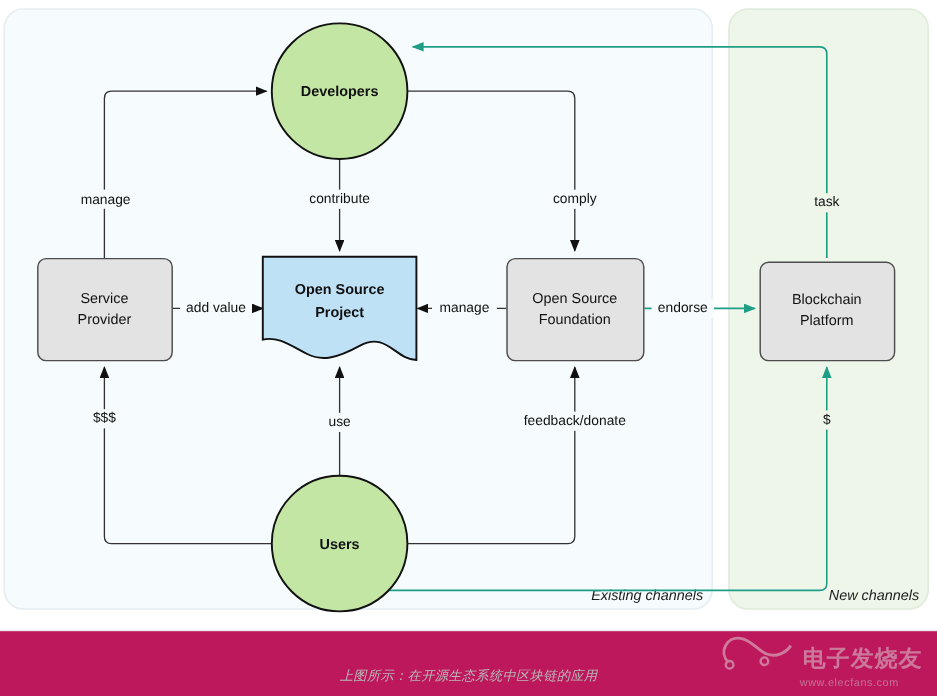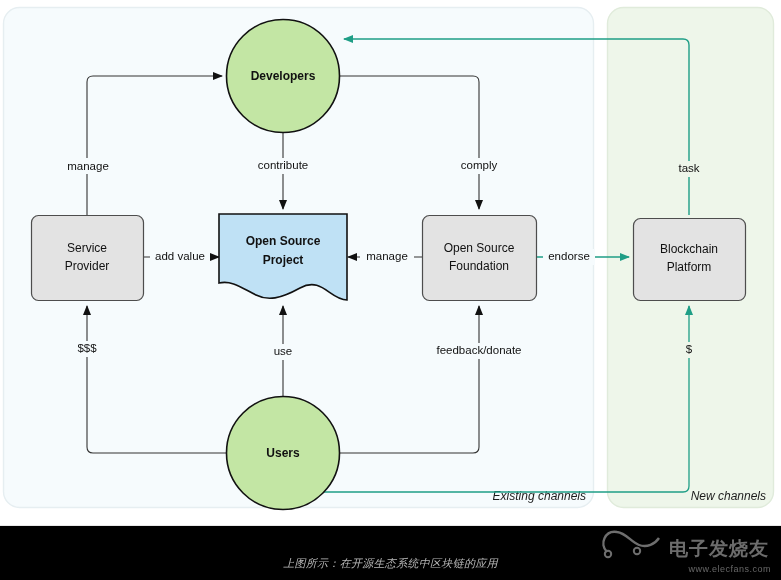--- a/index.html
+++ b/index.html
@@ -44,21 +44,21 @@
     fill: #1c1c1c;
     text-anchor: end;
     dominant-baseline: middle;
   }
   .caption-bar {
     position: absolute;
     left: 0;
     top: 525px;
     width: 781px;
     height: 55px;
-    background: #000000;
+    background: #be185d;
     border-top: 1px solid #e8e8e8;
   }
   .caption-text {
     position: absolute;
     left: 0;
     top: 30px;
     width: 781px;
     text-align: center;
     font-family: "Liberation Sans", sans-serif;
     font-size: 11px;
@@ -69,21 +69,21 @@
   .watermark {
     position: absolute;
     right: 8px;
     top: 518px;
     width: 180px;
     height: 58px;
     opacity: 0.5;
   }
   .watermark-text {
     position: absolute;
-    right: 2px;
+    right: 24px;
     top: 46px;
     font-family: "Liberation Sans", sans-serif;
     font-size: 9px;
     color: #c9c9c9;
     letter-spacing: 0.5px;
   }
   .watermark-cn {
     position: absolute;
     right: 4px;
     top: 18px;

